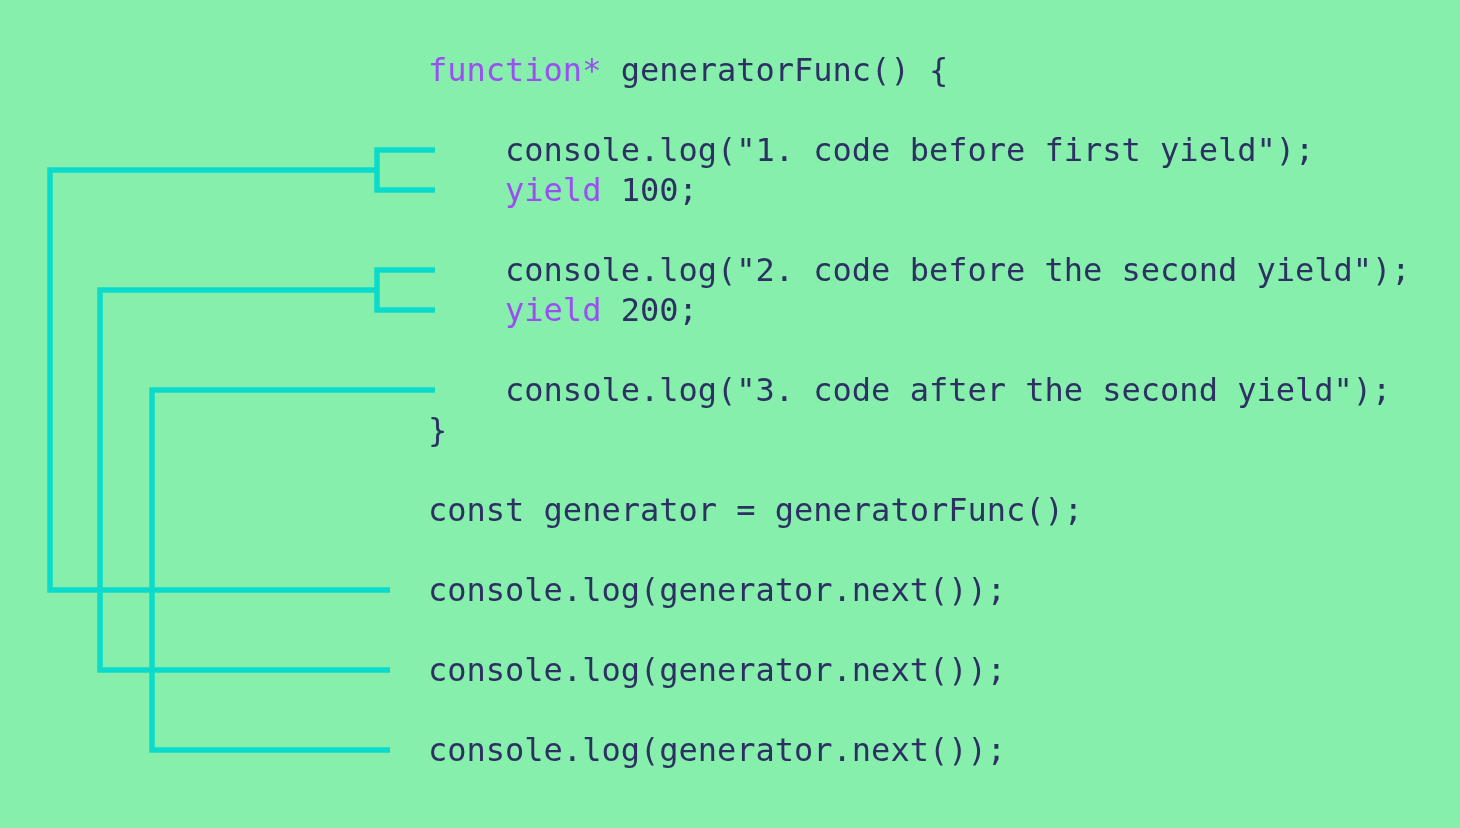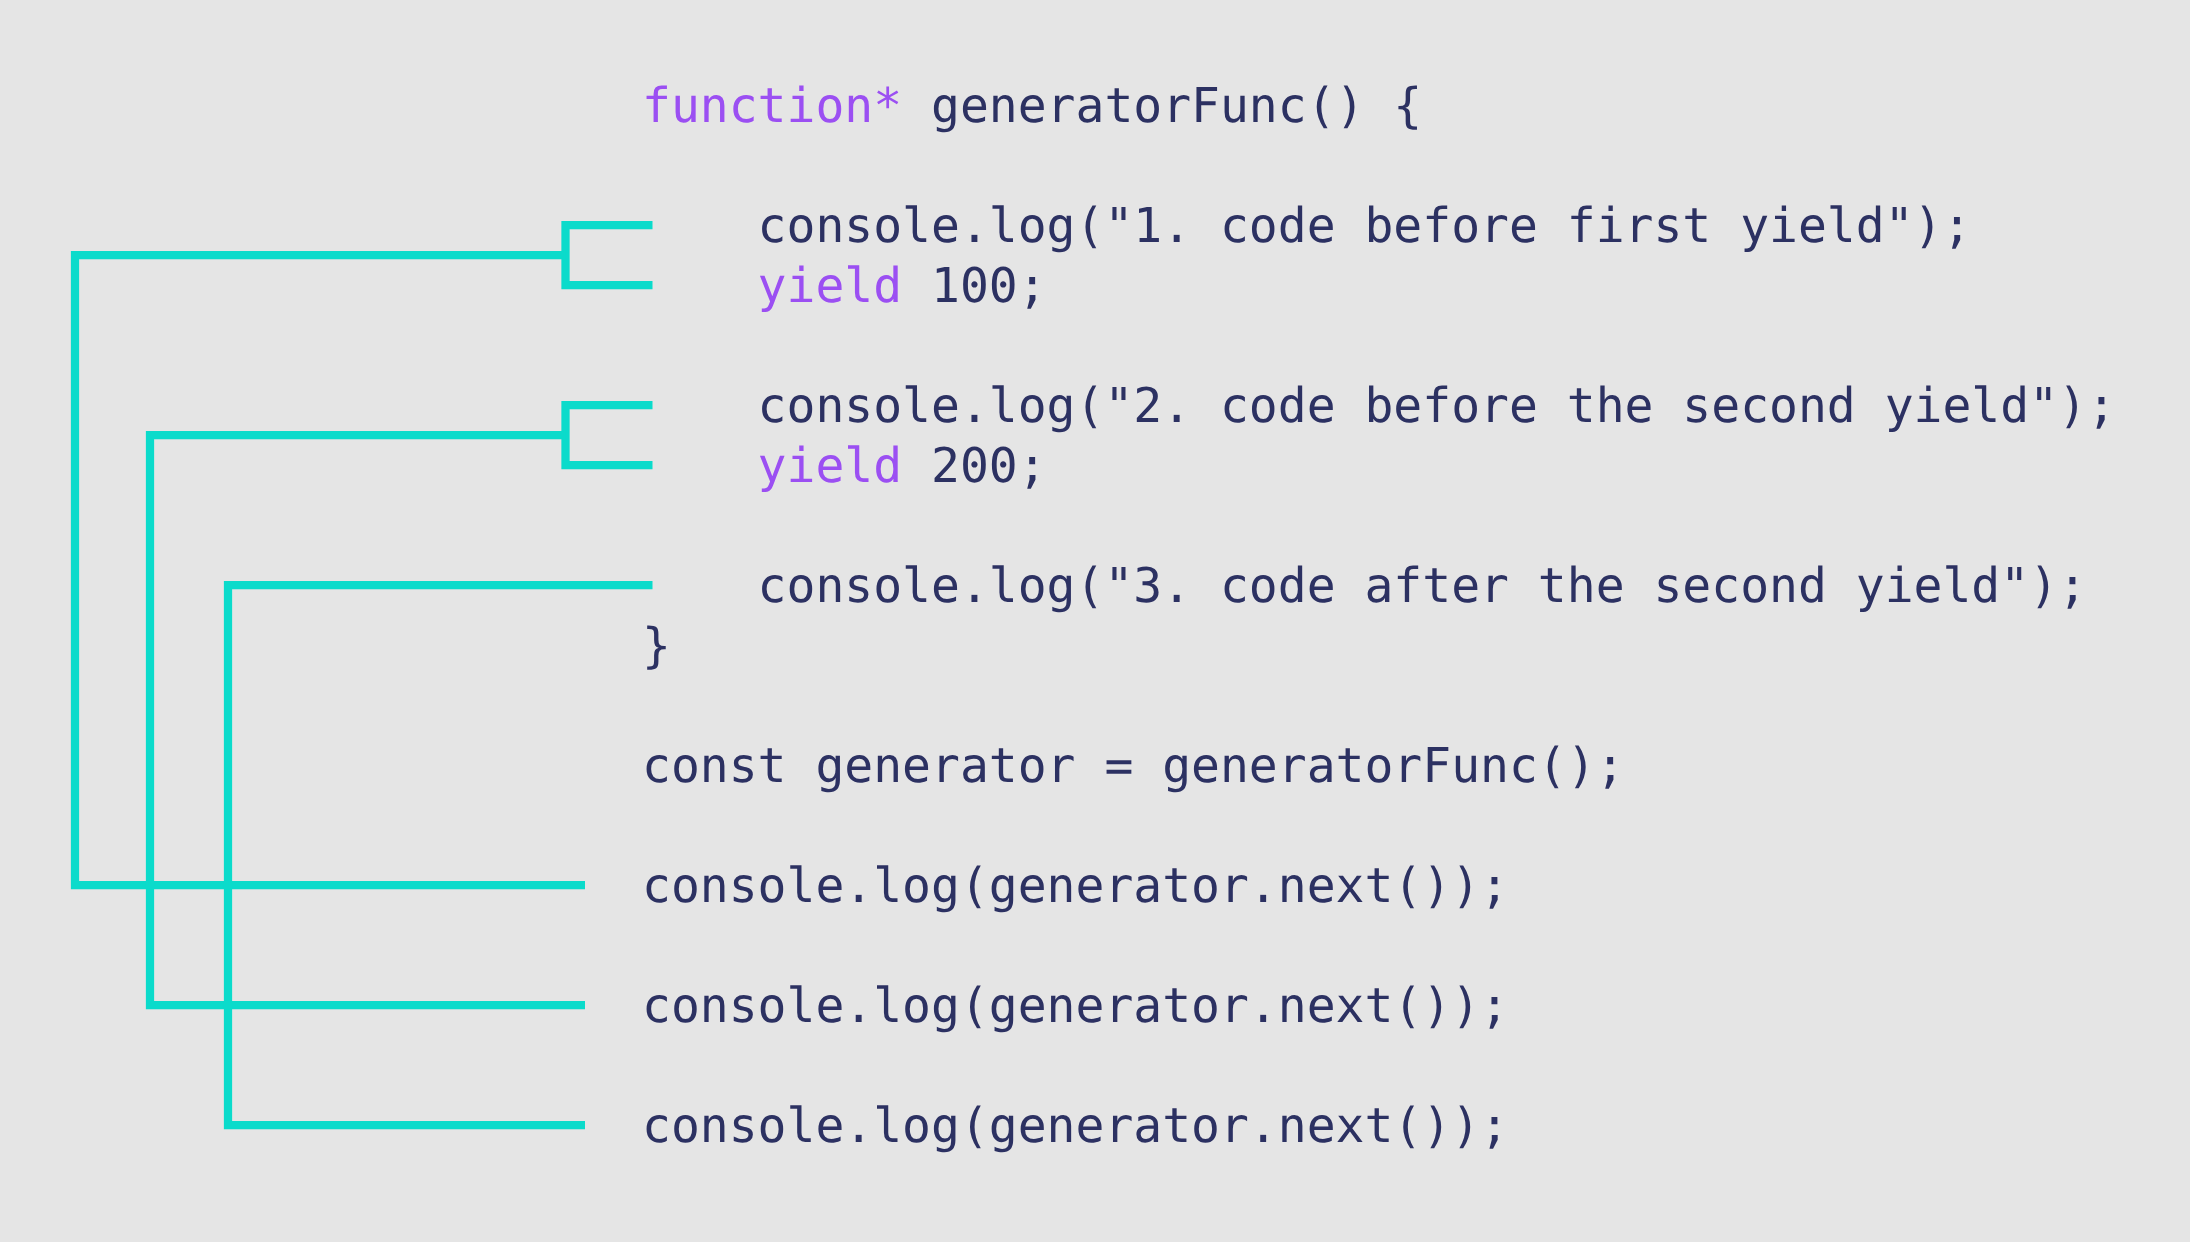--- a/index.html
+++ b/index.html
@@ -4,21 +4,21 @@
 <style>
   html, body {
     margin: 0;
     padding: 0;
     background: #ffffff;
   }
   .canvas {
     position: relative;
     width: 1460px;
     height: 828px;
-    background: #e5e5e5;
+    background: #86efac;
     overflow: hidden;
     font-family: "DejaVu Sans Mono", "Liberation Mono", monospace;
   }
   .connector-layer {
     position: absolute;
     left: 0;
     top: 0;
     width: 1460px;
     height: 828px;
   }

